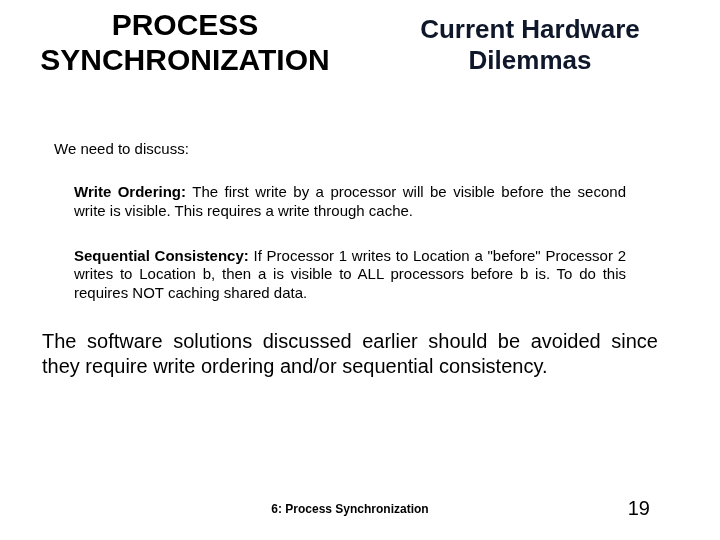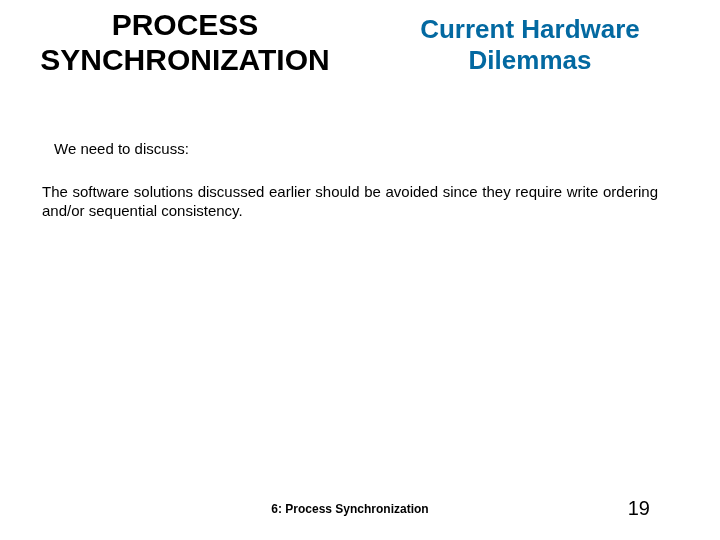--- a/index.html
+++ b/index.html
@@ -30,21 +30,21 @@
   }
   .title-right {
     position: absolute;
     top: 14px;
     left: 370px;
     width: 320px;
     font-size: 26px;
     font-weight: bold;
     text-align: center;
     line-height: 1.2;
-    color: #0369a1;
+    color: #0f172a;
   }
   .body {
     position: absolute;
     top: 140px;
     left: 42px;
     right: 42px;
   }
   .lead {
     font-size: 15px;
     margin-bottom: 26px;
@@ -53,21 +53,21 @@
   .topic {
     font-size: 15px;
     margin: 0 32px 26px 32px;
     text-align: justify;
     line-height: 1.25;
   }
   .topic .tlabel {
     font-weight: bold;
   }
   .conclusion {
-    font-size: 15px;
+    font-size: 20px;
     margin-top: 10px;
     text-align: justify;
     line-height: 1.25;
   }
   .footer-center {
     position: absolute;
     bottom: 24px;
     left: 0;
     right: 0;
     text-align: center;
@@ -86,21 +86,27 @@
 <body>
 
 <div class="slide">
 
   <div class="title-left">PROCESS SYNCHRONIZATION</div>
   <div class="title-right">Current Hardware Dilemmas</div>
 
   <div class="body">
     <div class="lead">We need to discuss:</div>
 
+    <div class="topic">
+      <span class="tlabel">Write Ordering:</span><span> The first write by a processor will be visible before the second write is visible. This requires a write through cache.</span>
+    </div>
 
+    <div class="topic">
+      <span class="tlabel">Sequential Consistency:</span><span> If Processor 1 writes to Location a "before" Processor 2 writes to Location b, then a is visible to ALL processors before b is. To do this requires NOT caching shared data.</span>
+    </div>
 
     <div class="conclusion">The software solutions discussed earlier should be avoided since they require write ordering and/or sequential consistency.</div>
   </div>
 
   <div class="footer-center">6: Process Synchronization</div>
   <div class="page-num">19</div>
 
 </div>
 
 </body></html>

